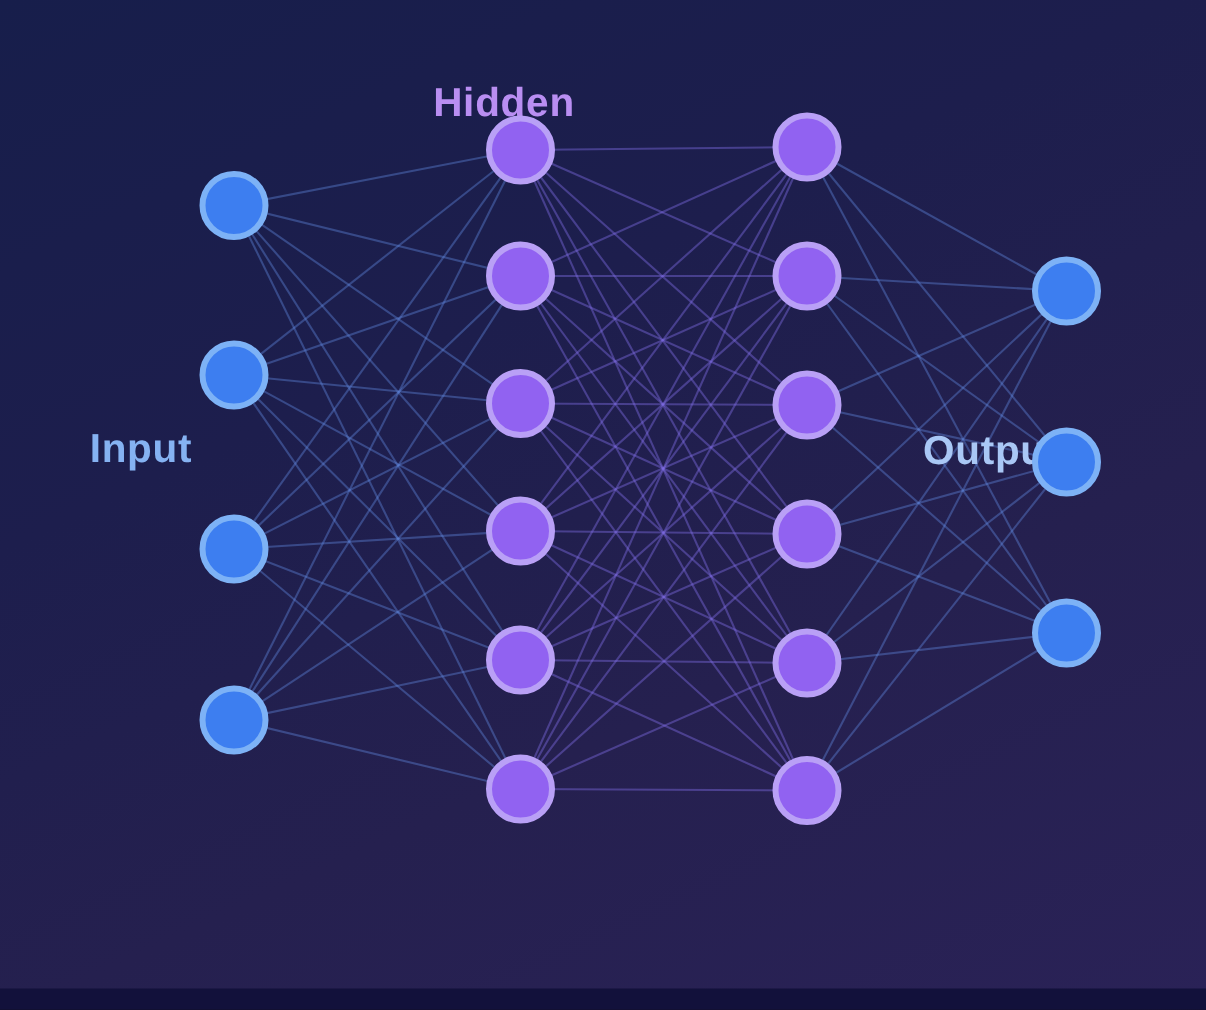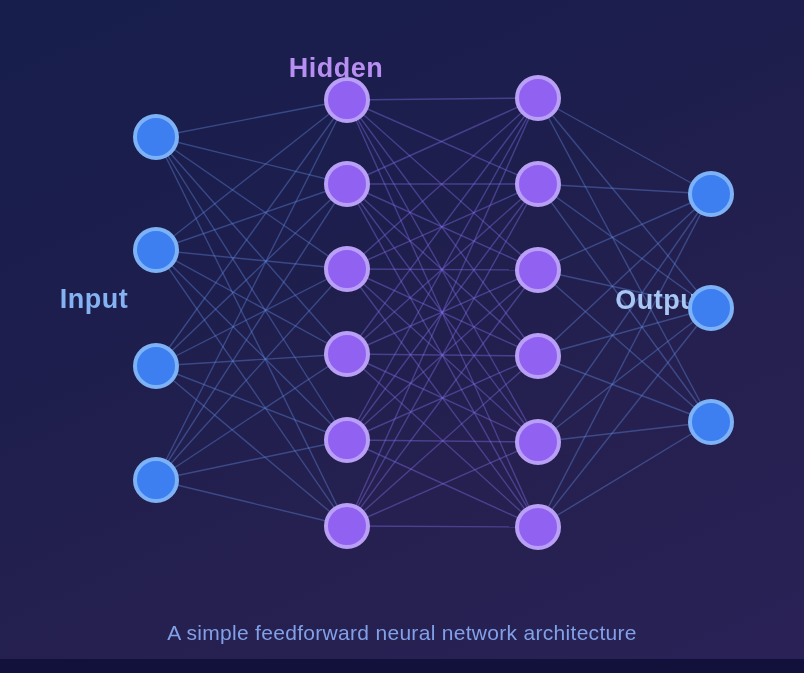--- a/index.html
+++ b/index.html
@@ -153,17 +153,16 @@
         <circle cx="538" cy="270" r="21" fill="#9162f1" stroke="#b9a0f6" stroke-width="4"></circle>
         <circle cx="538" cy="356" r="21" fill="#9162f1" stroke="#b9a0f6" stroke-width="4"></circle>
         <circle cx="538" cy="442" r="21" fill="#9162f1" stroke="#b9a0f6" stroke-width="4"></circle>
         <circle cx="538" cy="527" r="21" fill="#9162f1" stroke="#b9a0f6" stroke-width="4"></circle>
         <circle cx="711" cy="194" r="21" fill="#3d7ef0" stroke="#7db2f6" stroke-width="4"></circle>
         <circle cx="711" cy="308" r="21" fill="#3d7ef0" stroke="#7db2f6" stroke-width="4"></circle>
         <circle cx="711" cy="422" r="21" fill="#3d7ef0" stroke="#7db2f6" stroke-width="4"></circle>
       </g>
   </svg>
 
-  <div class="caption" style="color: rgb(130, 160, 232);">A simple feedforward neural network architecture</div>
 
   <div class="bottom-bar"></div>
 
 </div>
 
 </body></html>

